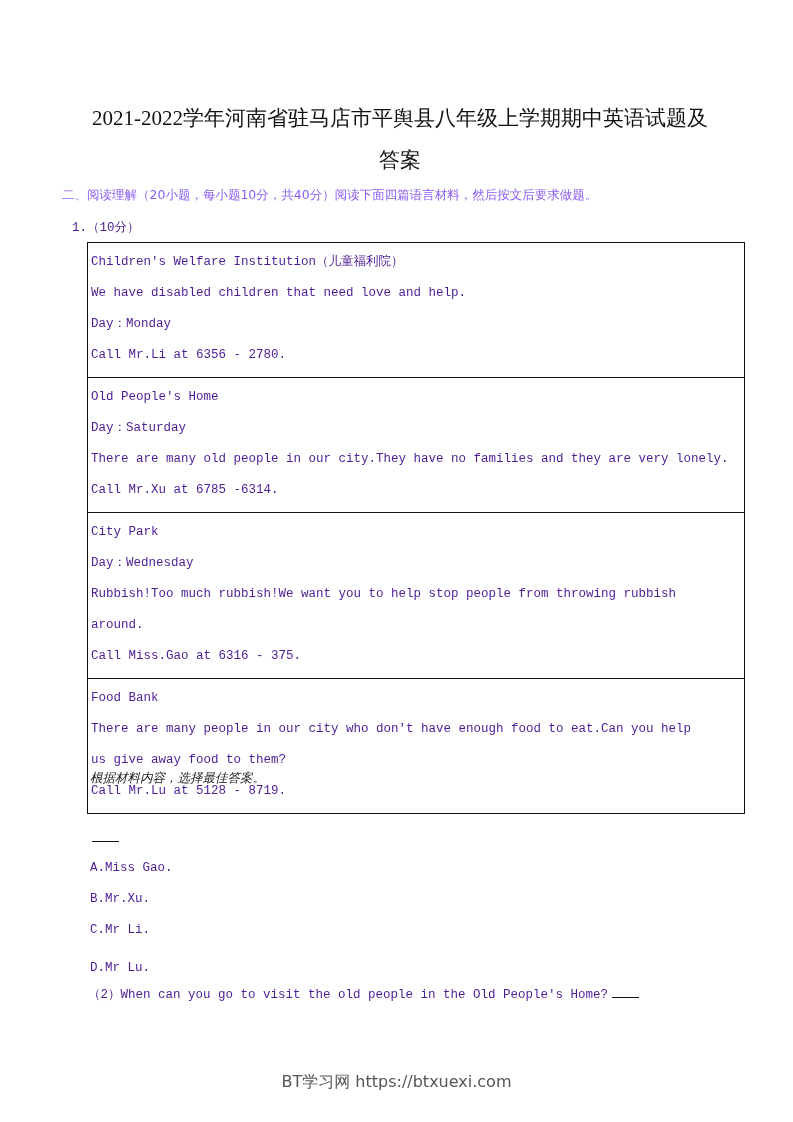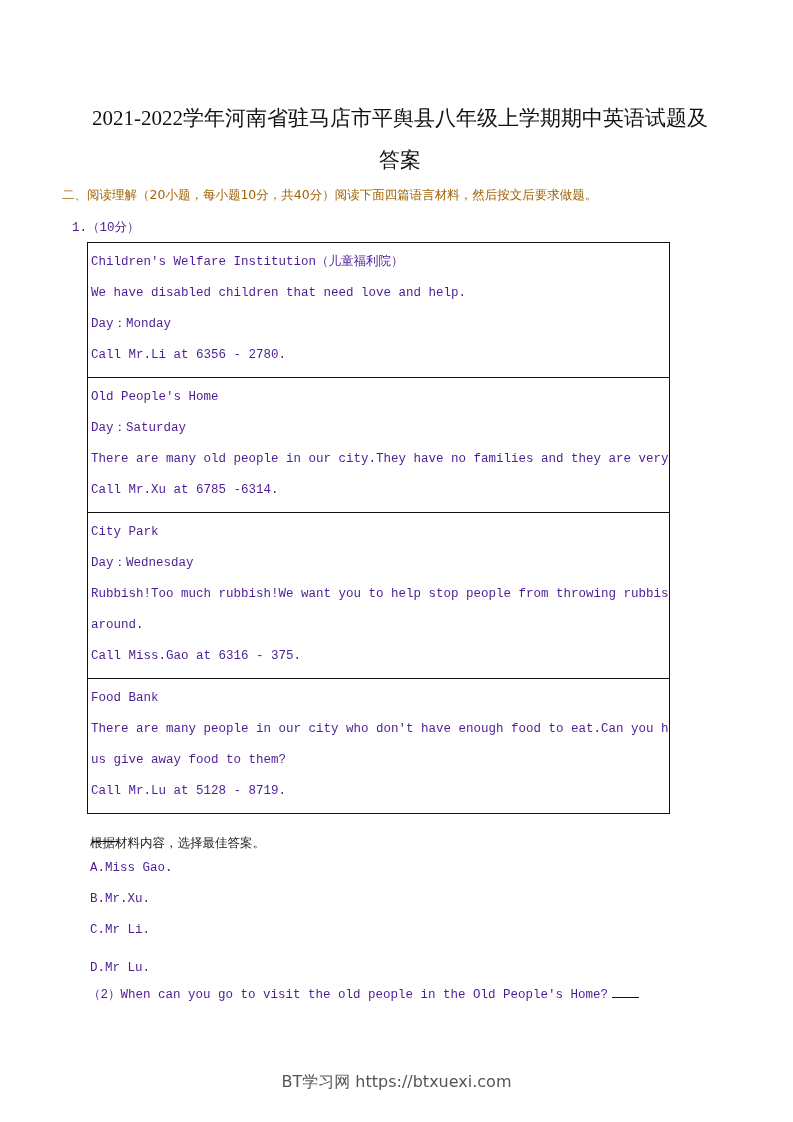--- a/index.html
+++ b/index.html
@@ -5,26 +5,26 @@
   html, body { margin: 0; padding: 0; background: #ffffff; }
   body { width: 793px; height: 1122px; position: relative; overflow: hidden; color: #1a1a1a; }
   .title {
     position: absolute; left: 60px; width: 680px; text-align: center;
     font-family: Liberation Serif, serif; font-size: 21px; color: #111;
   }
   .t1 { top: 104px; }
   .t2 { top: 146px; }
   .section {
     position: absolute; left: 62px; top: 187px;
-    font-family: "DejaVu Sans", sans-serif; font-size: 12.5px; color: #a16207;
+    font-family: "DejaVu Sans", sans-serif; font-size: 12.5px; color: #8b5cf6;
   }
   .mono { font-family: "Liberation Mono", "DejaVu Sans Mono", monospace; font-size: 12.5px; color: #4c1d95; }
   .qnum { position: absolute; left: 72px; top: 219px; }
   .table {
-    position: absolute; left: 87px; top: 242px; width: 583px;
+    position: absolute; left: 87px; top: 242px; width: 658px;
     border: 1px solid #111; box-sizing: border-box;
   }
   .cell { border-bottom: 1px solid #111; padding: 4px 0 6px 3px; }
   .cell:last-child { border-bottom: none; }
   .line { height: 31px; line-height: 31px; white-space: nowrap; overflow: hidden; }
   .after { position: absolute; left: 90px; }
   .blank { display: inline-block; width: 27px; border-bottom: 1px solid #111; height: 12px; vertical-align: baseline; margin-left: 4px; }
   .cn { font-family: "DejaVu Sans", sans-serif; font-size: 12.5px; }
   .footer {
     position: absolute; top: 1072px; left: 0; width: 793px; text-align: center;
@@ -62,21 +62,21 @@
     <div class="line">Call Miss.Gao at 6316 - 375.</div>
   </div>
   <div class="cell">
     <div class="line">Food Bank</div>
     <div class="line">There are many people in our city who don't have enough food to eat.Can you help</div>
     <div class="line">us give away food to them?</div>
     <div class="line">Call Mr.Lu at 5128 - 8719.</div>
   </div>
 </div>
 
-<div class="after cn" style="top:835px;">根据材料内容，选择最佳答案。</div>
+<div class="after cn" style="top:770px;font-style:italic;">根据材料内容，选择最佳答案。</div>
 
 <div class="after mono" style="top:829px;left:88px;">
   <span class="blank"></span>
 </div>
 <div class="after mono" style="top:861px;">A.Miss Gao.</div>
 <div class="after mono" style="top:892px;">B.Mr.Xu.</div>
 <div class="after mono" style="top:923px;">C.Mr Li.</div>
 <div class="after mono" style="top:954px;margin-top:7px;">D.Mr Lu.</div>
 
 <div class="after mono" style="top:985px;left:88px;">

